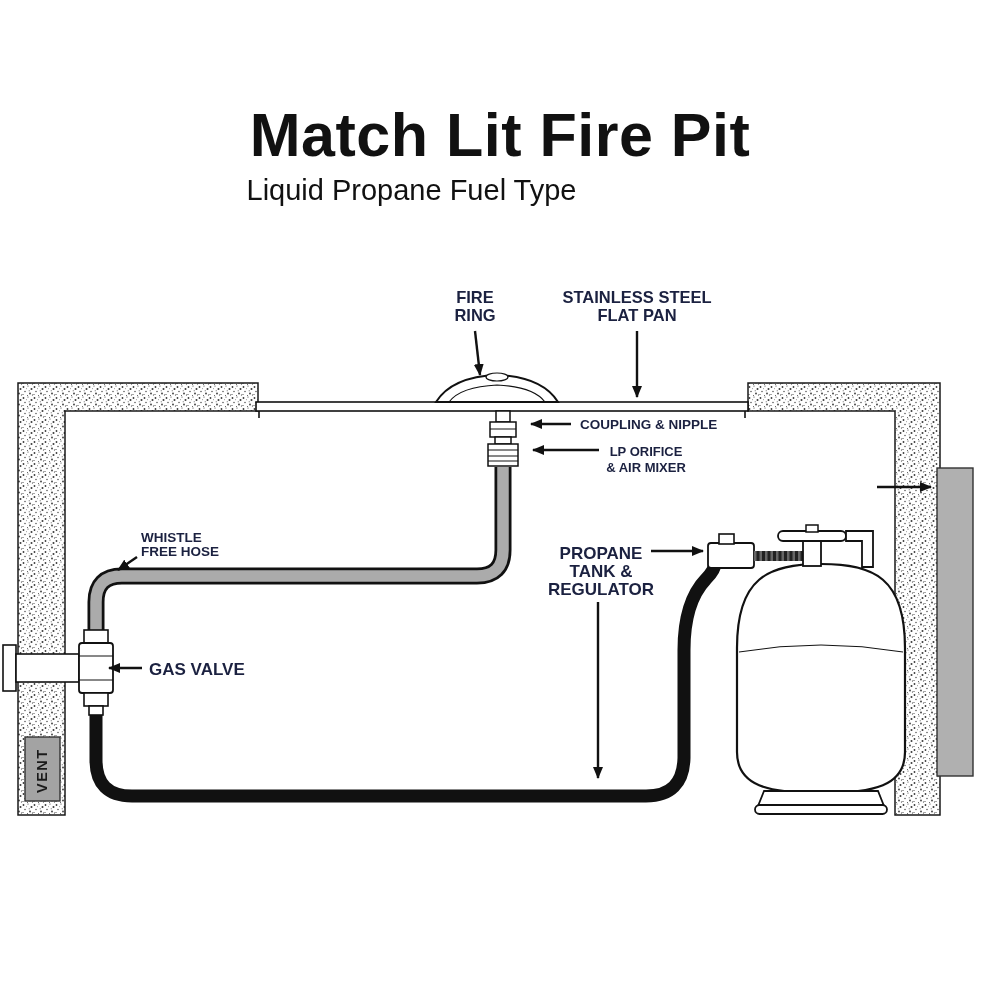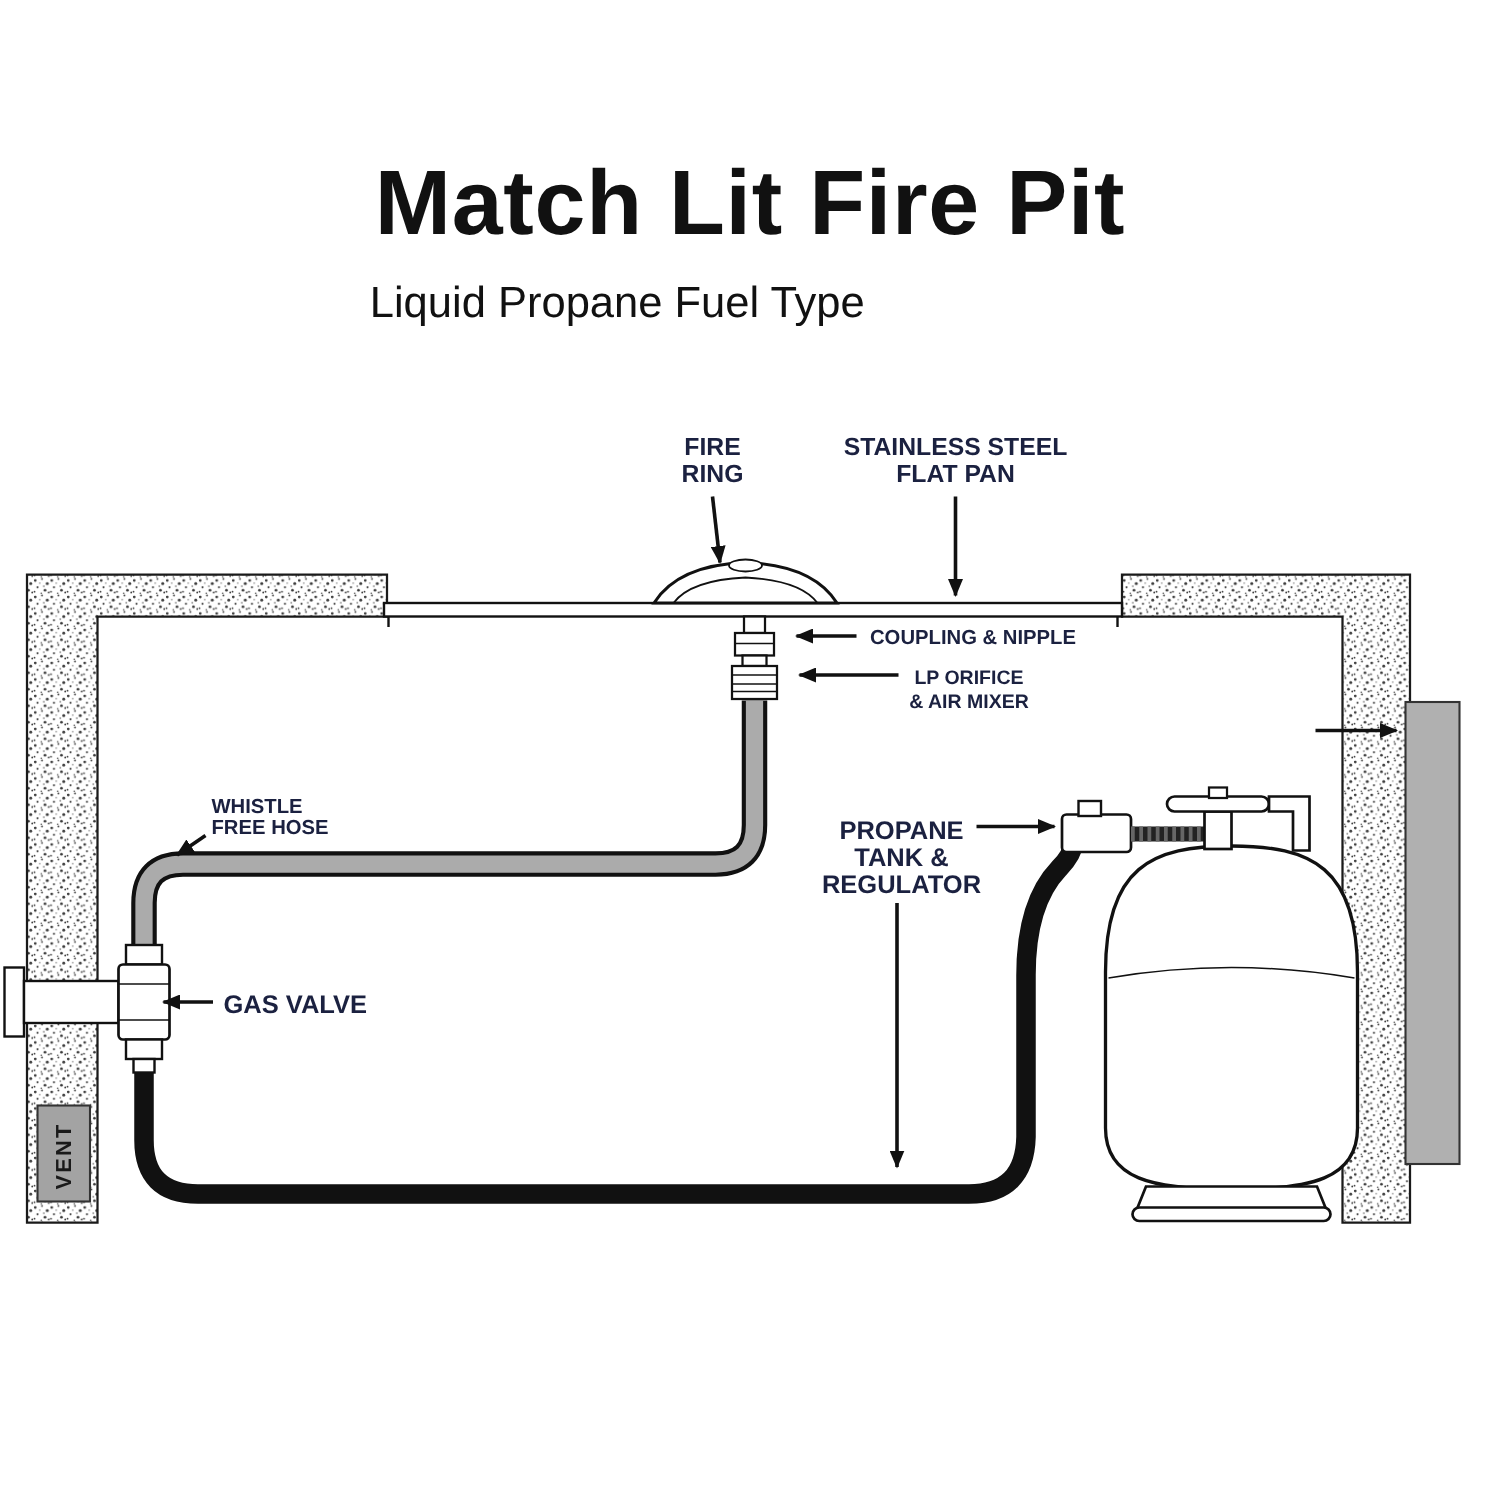--- a/index.html
+++ b/index.html
@@ -1,19 +1,19 @@
 <!DOCTYPE html>
 <html><head>
 <meta charset="utf-8">
 <style>
   html,body{margin:0;padding:0;background:#fff;width:1000px;height:1000px;overflow:hidden;}
   .page{position:relative;width:1000px;height:1000px;background:#fff;font-family:"Liberation Sans",sans-serif;}
   .title{position:absolute;top:100px;left:0;width:1000px;text-align:center;
          font-size:61px;font-weight:bold;color:#111;letter-spacing:0.5px;}
-  .subtitle{position:absolute;top:186px;left:0;width:823px;text-align:center;
+  .subtitle{position:absolute;top:174px;left:0;width:823px;text-align:center;
          font-size:29px;font-weight:normal;color:#111;}
   svg{position:absolute;top:0;left:0;}
   .diagram-label{fill:#1b2140;font-weight:bold;font-family:"Liberation Sans",sans-serif;}
   .vent-label{fill:#1a1a1a;font-weight:bold;font-family:"Liberation Sans",sans-serif;}
   .arrow{stroke:#111;stroke-width:2.4;fill:none;}
   .outline{stroke:#111;fill:#fff;}
 </style>
 </head>
 <body>
 

